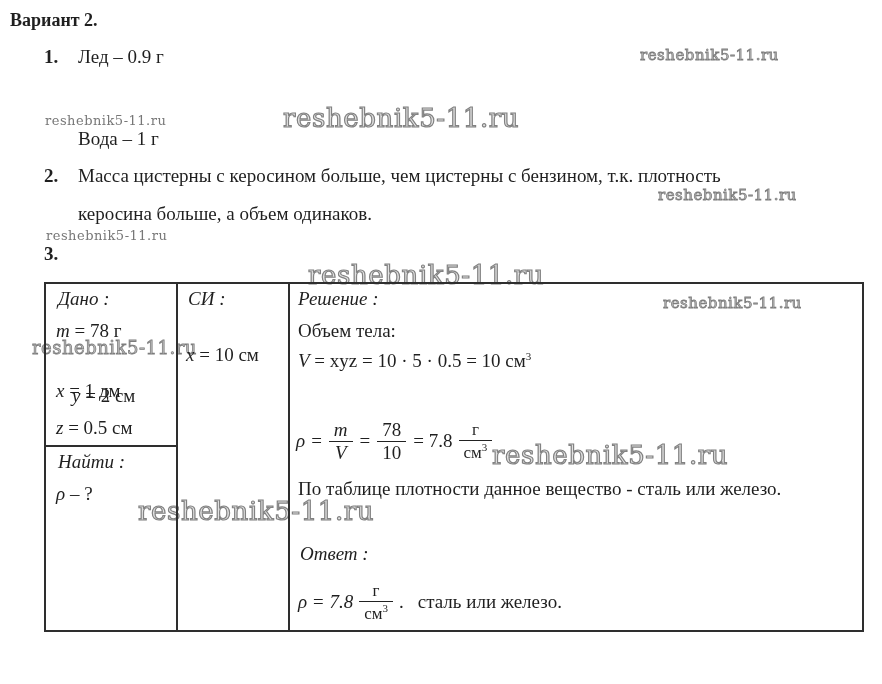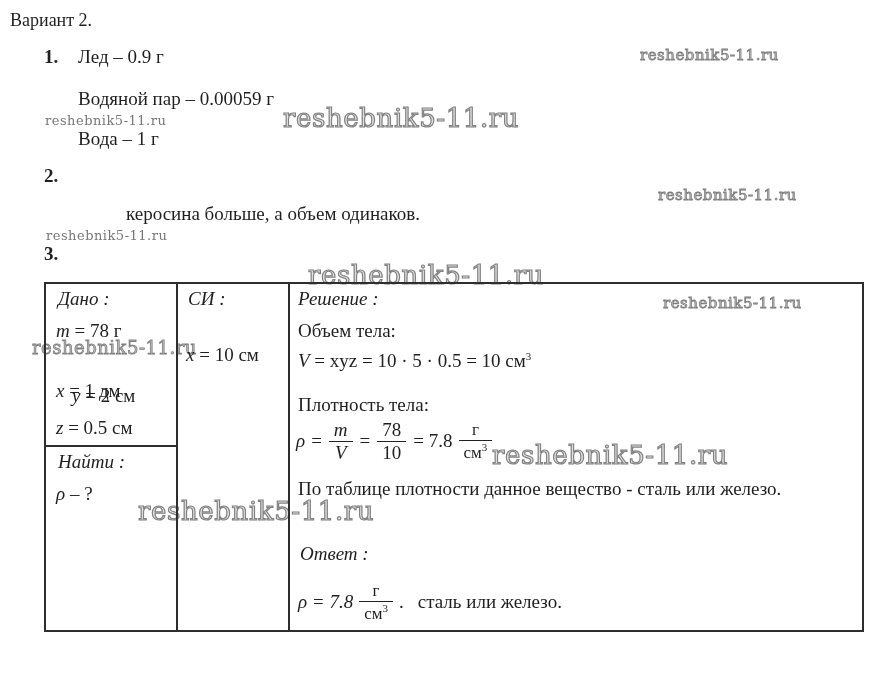--- a/index.html
+++ b/index.html
@@ -5,21 +5,21 @@
   html,body{margin:0;padding:0;background:#ffffff;}
   .sheet{
     position:relative;
     width:882px;height:684px;
     background:#ffffff;
     font-family:"Liberation Serif", serif;
     color:#1f1f1f;
     overflow:hidden;
   }
   .abs{position:absolute;}
-  .title{font-size:18px;font-weight:normal;}
+  .title{font-size:18px;font-weight:bold;}
   .body-text{font-size:19px;white-space:nowrap;}
   .num{font-size:19px;font-weight:bold;}
   .ital{font-style:italic;}
   
   .ptable{
     position:absolute;left:44px;top:282px;width:820px;height:350px;
     border:2px solid #2e2e2e;box-sizing:border-box;
   }
   .vline{position:absolute;top:0;bottom:0;width:1.5px;background:#2e2e2e;}
   .hline{position:absolute;height:1.5px;background:#2e2e2e;}
@@ -58,25 +58,25 @@
   <div class="wm wm-lg abs" style="left:308px;top:260px;">reshebnik5-11.ru</div>
   <div class="wm wm-md abs" style="left:663px;top:294px;">reshebnik5-11.ru</div>
   <div class="wm wm-md abs" style="left:32px;top:337px;font-size:18px;">reshebnik5-11.ru</div>
   <div class="wm wm-lg abs" style="left:492px;top:440px;">reshebnik5-11.ru</div>
   <div class="wm wm-lg abs" style="left:138px;top:496px;">reshebnik5-11.ru</div>
 
   <div class="abs title" style="left:10px;top:10px;">Вариант 2.</div>
 
   <div class="abs num" style="left:44px;top:46px;">1.</div>
   <div class="abs body-text" style="left:78px;top:46px;">Лед – 0.9 г</div>
-  <div class="abs body-text" style="left:78px;top:88px;">Водяной пар – 0.00059 г</div>
   <div class="abs body-text" style="left:78px;top:128px;">Вода – 1 г</div>
 
   <div class="abs num" style="left:44px;top:165px;">2.</div>
-  <div class="abs body-text" style="left:78px;top:203px;margin-left:48px;">керосина больше, а объем одинаков.</div>
+  <div class="abs body-text" style="left:78px;top:165px;">Масса цистерны с керосином больше, чем цистерны с бензином, т.к. плотность</div>
+  <div class="abs body-text" style="left:78px;top:203px;">керосина больше, а объем одинаков.</div>
 
   <div class="abs num" style="left:44px;top:243px;">3.</div>
 
   <div class="ptable">
     <div class="vline" style="left:130px;"></div>
     <div class="vline" style="left:242px;"></div>
     <div class="hline" style="left:0;width:130px;top:161px;"></div>
   </div>
 
   <div class="abs cellline ital" style="left:58px;top:288px;">Дано :</div>
@@ -108,21 +108,20 @@
     <span>= 10 см</span>
   </div>
 
   <div class="abs cellline ital" style="left:298px;top:288px;">Решение :</div>
   <div class="abs cellline" style="left:298px;top:320px;text-align:center;">Объем тела:</div>
   <div class="abs cellline" style="left:298px;top:350px;">
     <span class="mvar">V</span>
     <span>= xyz</span>
     <span>= 10 · 5 · 0.5 = 10 см</span><sup>3</sup>
   </div>
-  <div class="abs cellline" style="left:298px;top:394px;">Плотность тела:</div>
 
   <div class="abs formula" style="left:296px;top:420px;">
     <span class="mvar">ρ</span>
     <span style="margin-left:6px;">=</span>
     <span class="frac">
       <span class="fnum mvar">m</span>
       <span class="fden mvar">V</span>
     </span>
     <span>=</span>
     <span class="frac">

